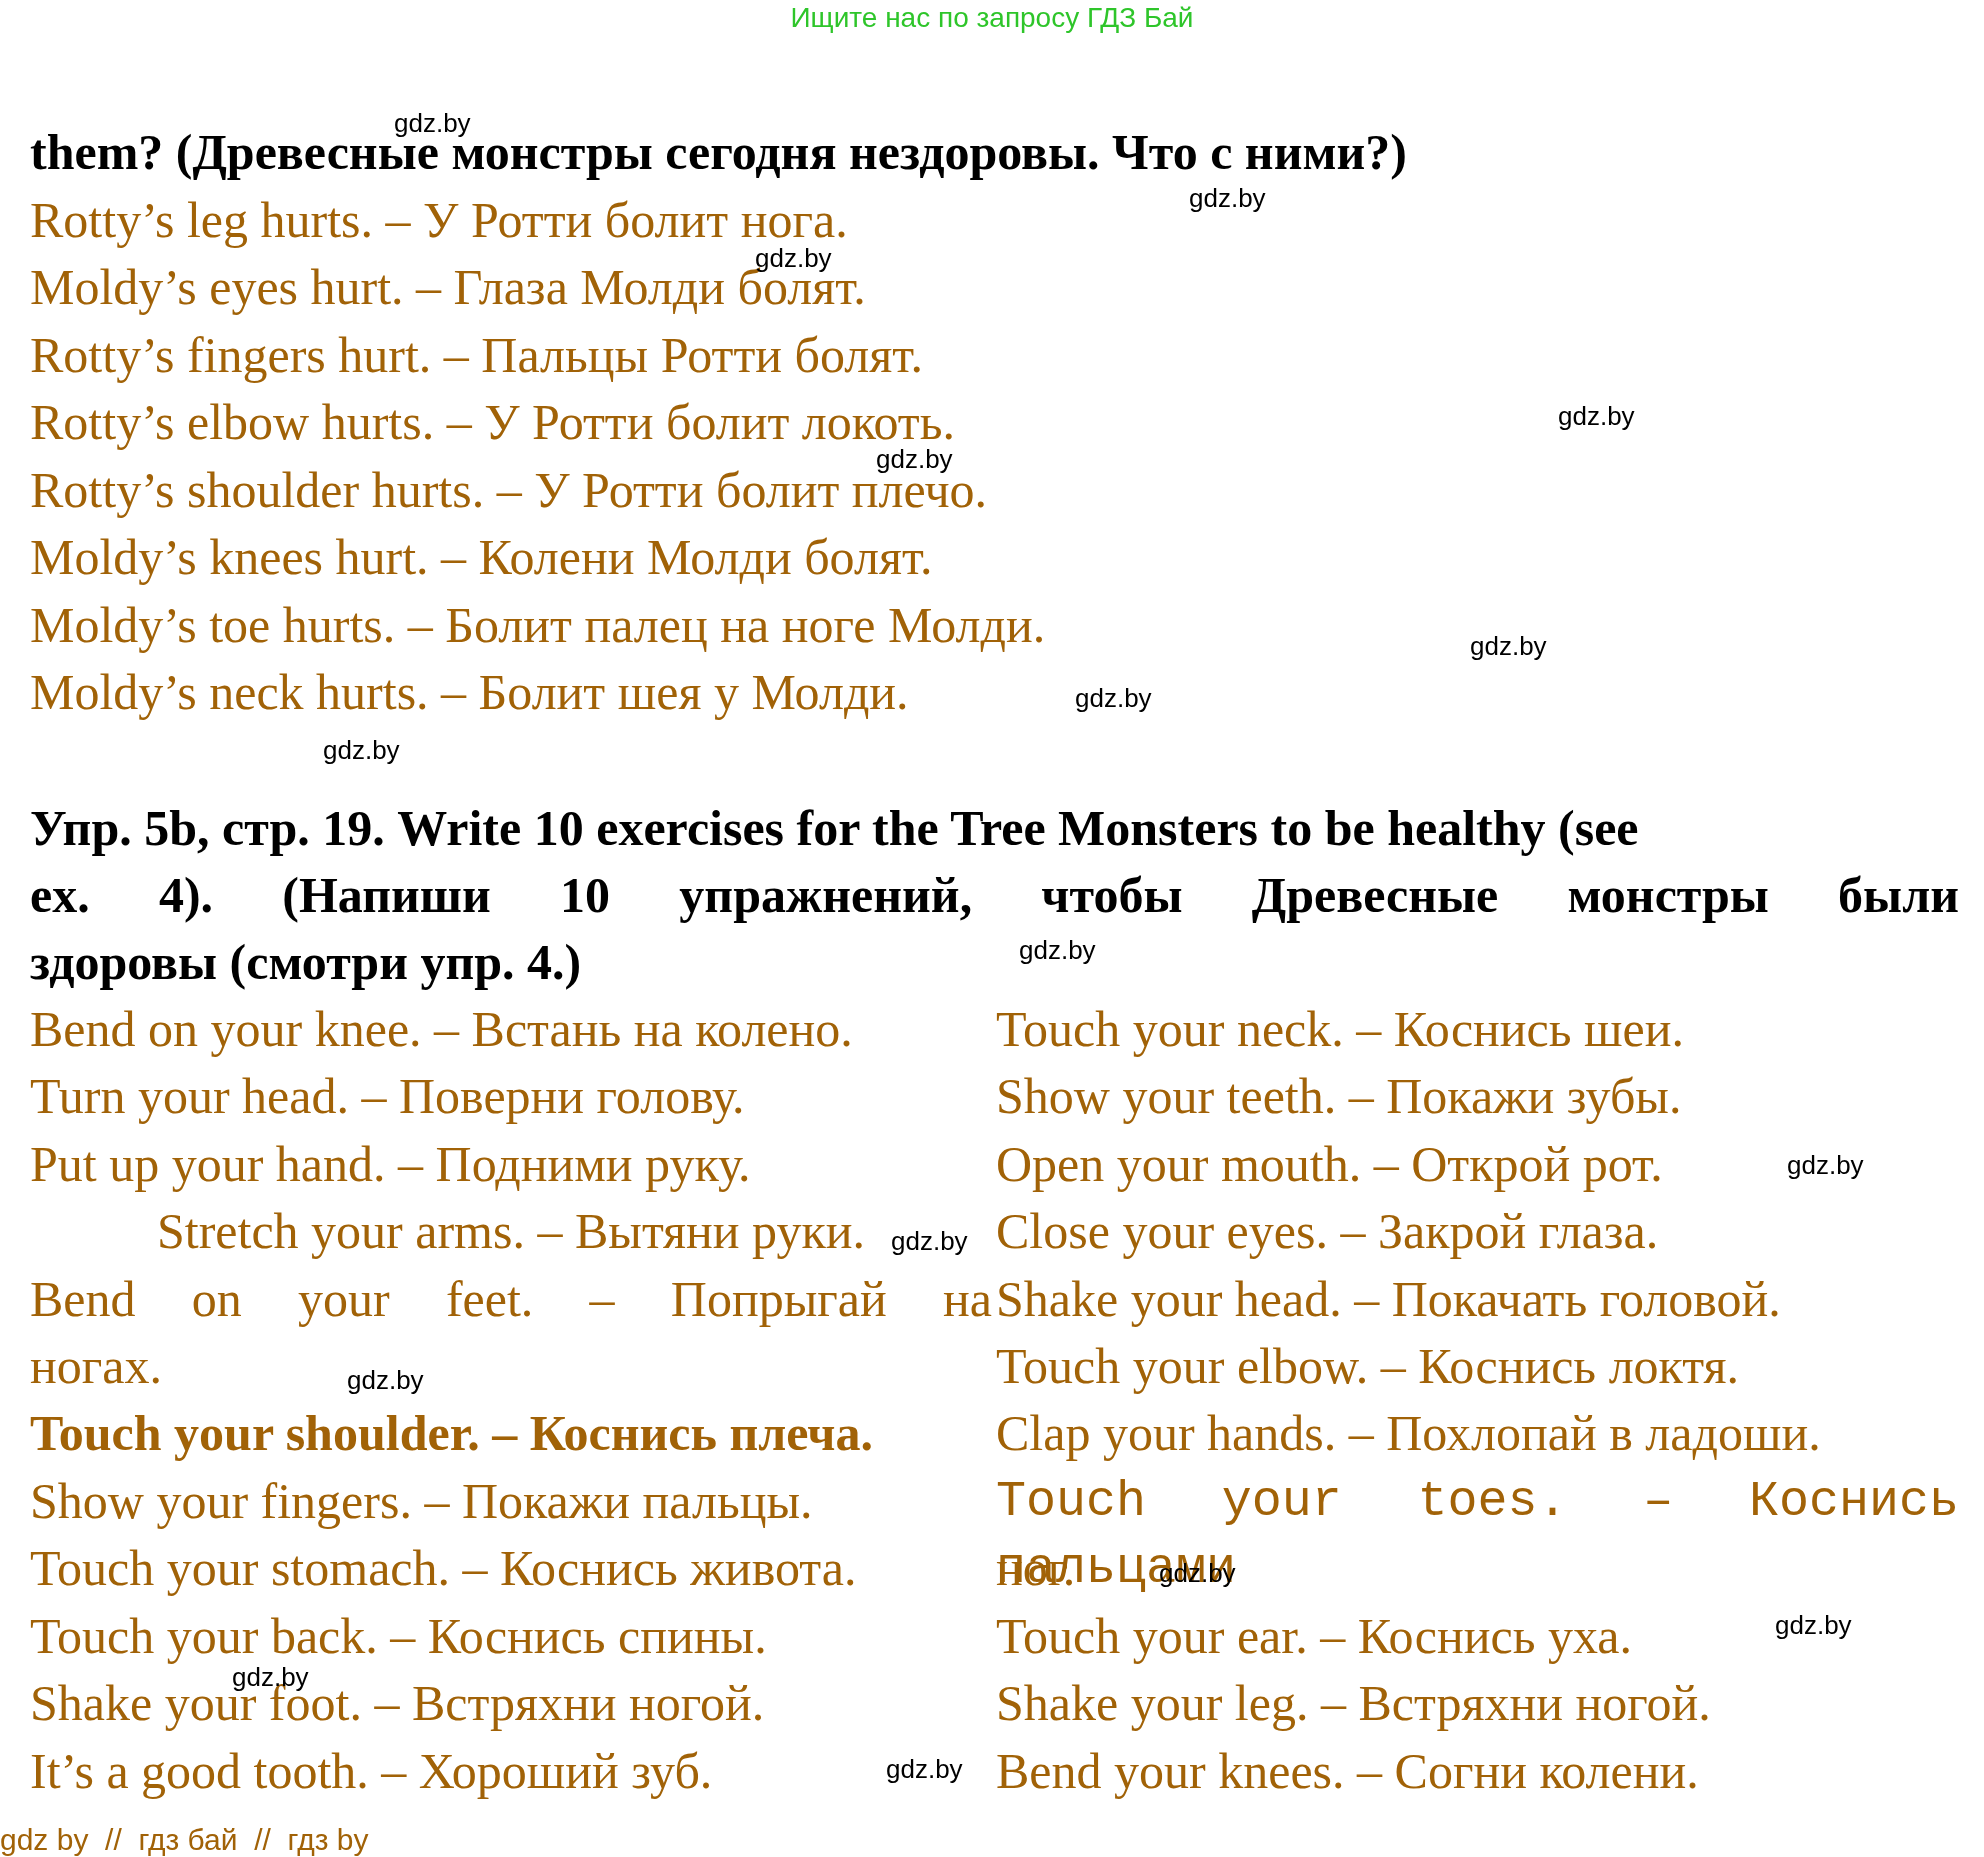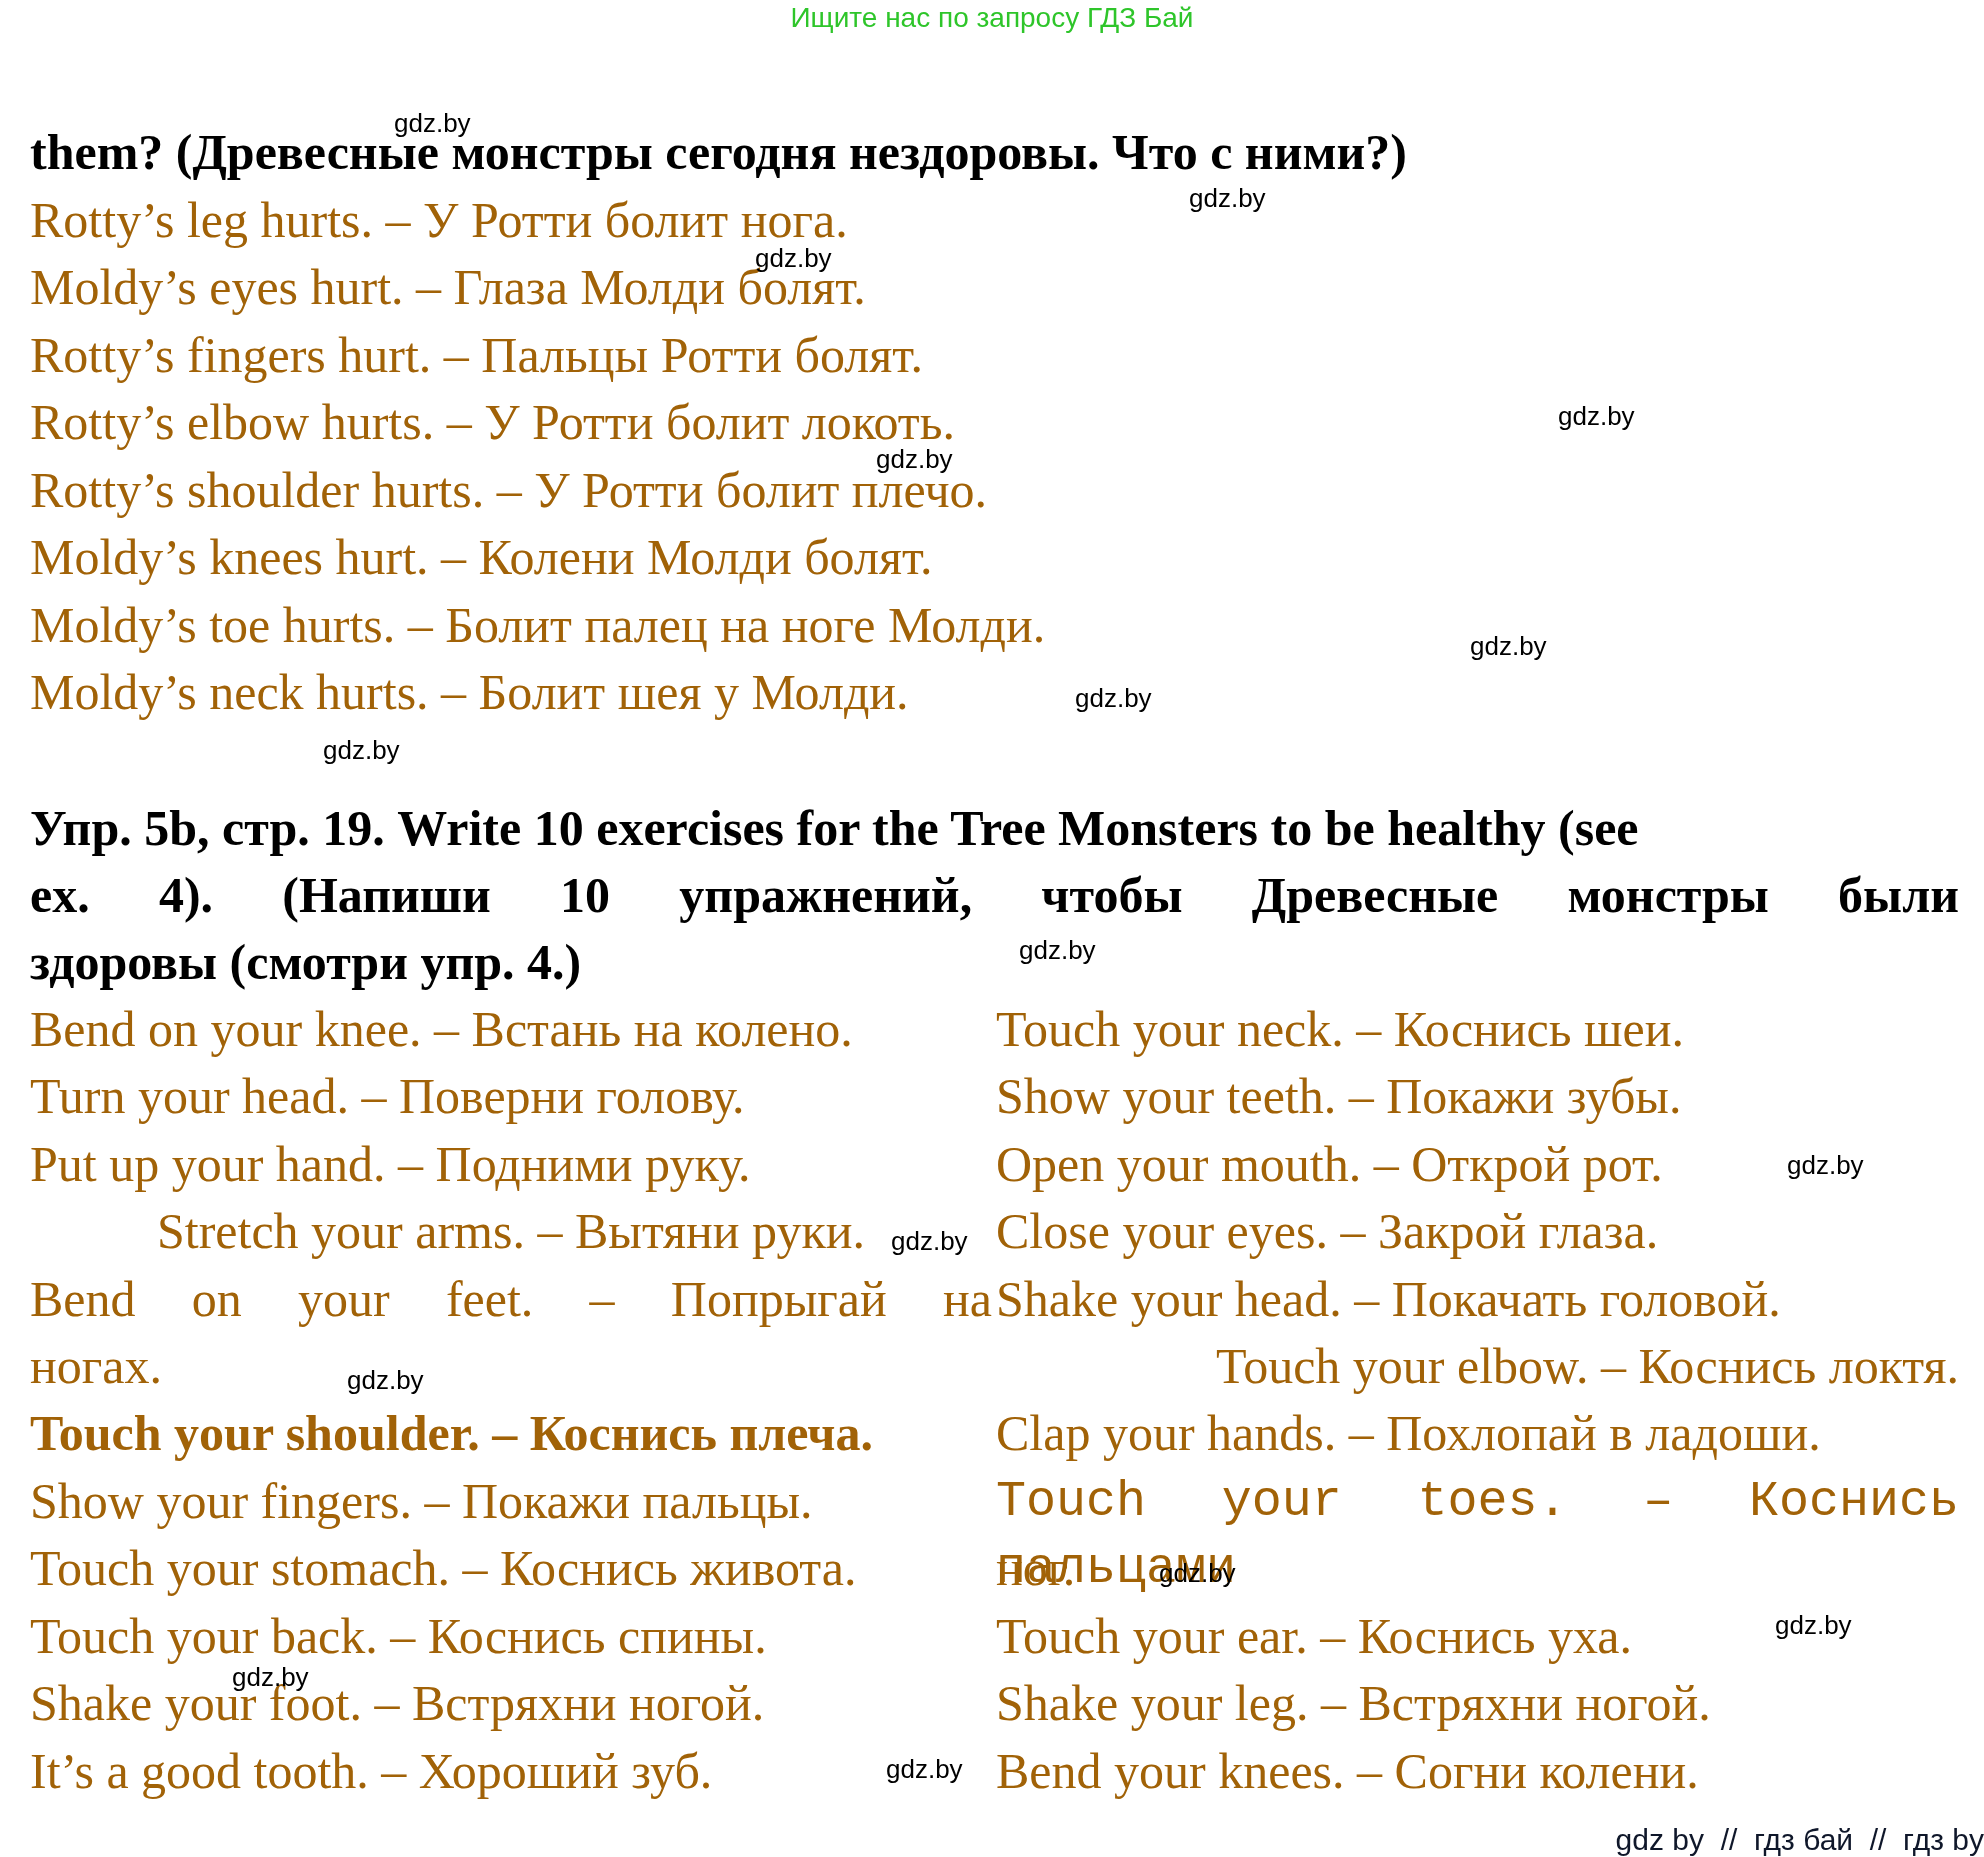--- a/index.html
+++ b/index.html
@@ -21,22 +21,22 @@
     line-height: 67px; color: #a16207; white-space: nowrap;
   }
   .col-left { left: 30px; width: 962px; }
   .col-right { left: 996px; width: 963px; }
   .line.justify { text-align: justify; text-align-last: justify; white-space: normal; }
   .wm {
     position: absolute; font-family: "Liberation Sans", sans-serif; font-size: 26px;
     line-height: 30px; color: #000; white-space: nowrap;
   }
   .footer {
-    position: absolute; left: 0; top: 1822px; width: 1984px; height: 35px; text-align: right;
-    font-family: "Liberation Sans", sans-serif; font-size: 30px; line-height: 35px; color: #0f172a;
+    position: absolute; left: 0; top: 1822px; width: 1984px; height: 35px; text-align: left;
+    font-family: "Liberation Sans", sans-serif; font-size: 30px; line-height: 35px; color: #a16207;
     white-space: pre;
   }
 </style>
 </head>
 <body>
 
 <div class="page">
 
   <div class="top-banner">Ищите нас по запросу ГДЗ Бай</div>
 
@@ -66,21 +66,21 @@
   <div class="line col-left" style="top:1535px;">Touch your stomach. – Коснись живота.</div>
   <div class="line col-left" style="top:1603px;">Touch your back. – Коснись спины.</div>
   <div class="line col-left" style="top:1670px;">Shake your foot. – Встряхни ногой.</div>
   <div class="line col-left" style="top:1738px;">It’s a good tooth. – Хороший зуб.</div>
 
   <div class="line col-right" style="top:996px;">Touch your neck. – Коснись шеи.</div>
   <div class="line col-right" style="top:1063px;">Show your teeth. – Покажи зубы.</div>
   <div class="line col-right" style="top:1131px;">Open your mouth. – Открой рот.</div>
   <div class="line col-right" style="top:1198px;">Close your eyes. – Закрой глаза.</div>
   <div class="line col-right" style="top:1266px;">Shake your head. – Покачать головой.</div>
-  <div class="line col-right" style="top:1333px;text-align:right;">Touch your elbow. – Коснись локтя.</div>
+  <div class="line col-right" style="top:1333px;">Touch your elbow. – Коснись локтя.</div>
   <div class="line col-right" style="top:1400px;">Clap your hands. – Похлопай в ладоши.</div>
   <div class="line col-right justify" style="top:1468px;font-family:Liberation Mono, monospace;">Touch your toes. – Коснись пальцами</div>
   <div class="line col-right" style="top:1535px;">ног.</div>
   <div class="line col-right" style="top:1603px;">Touch your ear. – Коснись уха.</div>
   <div class="line col-right" style="top:1670px;">Shake your leg. – Встряхни ногой.</div>
   <div class="line col-right" style="top:1738px;">Bend your knees. – Согни колени.</div>
 
   <div class="wm" style="left:394px; top:108px;">gdz.by</div>
   <div class="wm" style="left:1189px; top:183px;">gdz.by</div>
   <div class="wm" style="left:755px; top:243px;">gdz.by</div>

